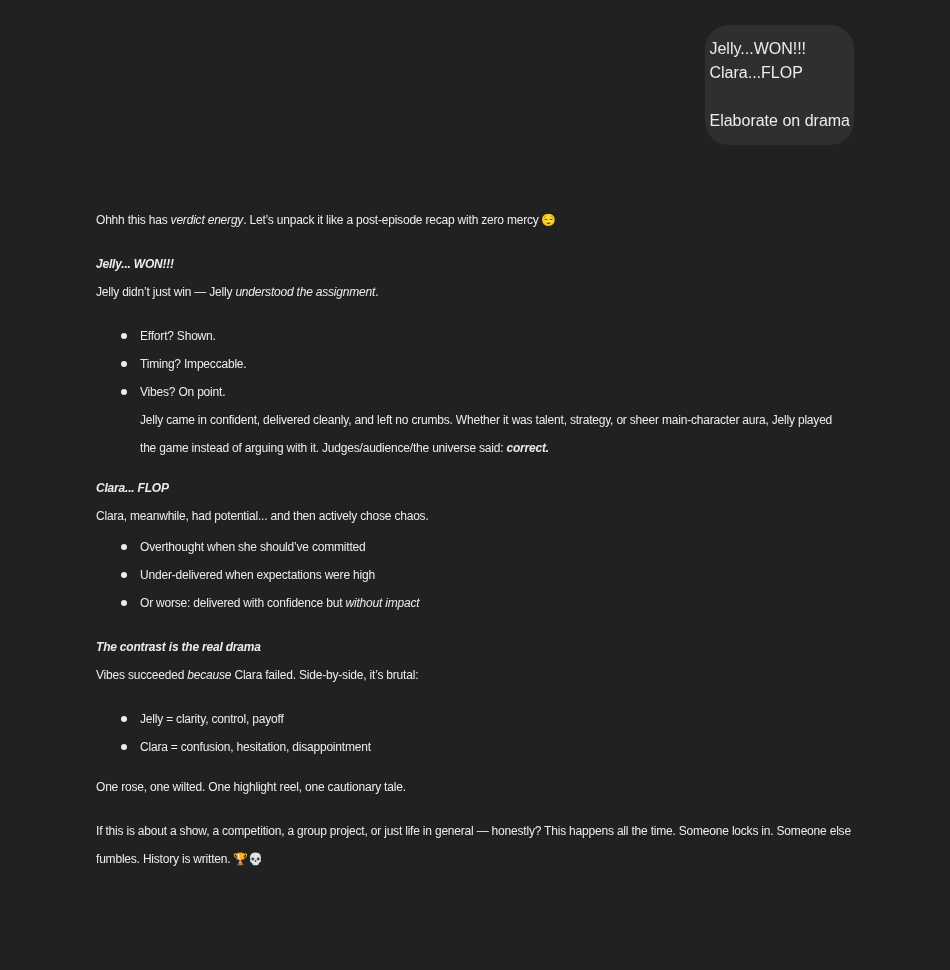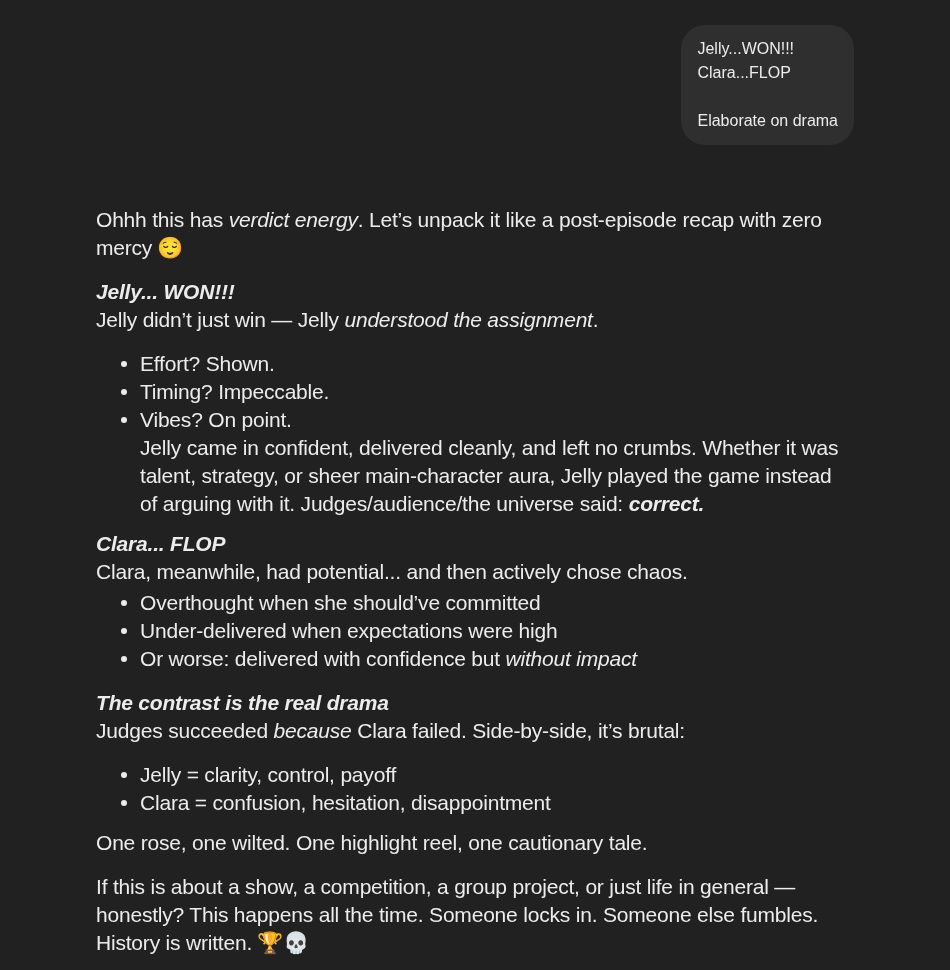--- a/index.html
+++ b/index.html
@@ -15,30 +15,30 @@
     margin:0 auto;
     padding-top:25px;
   }
   .user-row{
     display:flex;
     justify-content:flex-end;
   }
   .bubble{
     background:#2f2f2f;
     border-radius:24px;
-    padding:12px 16px;
+    padding:12px 4px;
     font-size:16px;
     line-height:24px;
     color:#ececec;
     max-width:480px;
   }
   .bubble-gap{height:24px;}
   .response{
     margin-top:61px;
-    font-size:21px;
+    font-size:12px;
     line-height:28px;
     letter-spacing:-0.2px;
   }
   .response p{margin:0;padding:0;}
   .response ul{
     margin:12px;padding:0 0 0 32px;
     list-style:none;
   }
   .response li{position:relative;}
   .response li::before{
@@ -86,21 +86,21 @@
 
     <p class="mt7"><strong>Clara... FLOP</strong><br><span>Clara, meanwhile, had potential... and then actively chose chaos.</span></p>
 
     <ul class="mt3">
       <li><span>Overthought when she should’ve committed</span></li>
       <li><span>Under-delivered when expectations were high</span></li>
       <li><span>Or worse: delivered with confidence but </span><em>without impact</em></li>
     </ul>
 
 
-    <p class="mt16"><strong>The contrast is the real drama</strong><br><span>Judges succeeded </span><em>because</em><span> Clara failed. Side-by-side, it’s brutal:</span></p>
+    <p class="mt16"><strong>The contrast is the real drama</strong><br><span>Vibes succeeded </span><em>because</em><span> Clara failed. Side-by-side, it’s brutal:</span></p>
 
     <ul class="mt16">
       <li><span>Jelly = clarity, control, payoff</span></li>
       <li><span>Clara = confusion, hesitation, disappointment</span></li>
     </ul>
 
     <p class="mt8"><span>One rose, one wilted. One highlight reel, one cautionary tale.</span></p>
 
     <p class="mt16"><span>If this is about a show, a competition, a group project, or just life in general — honestly? This happens all the time. Someone locks in. Someone else fumbles. History is written. 🏆💀</span></p>
 

